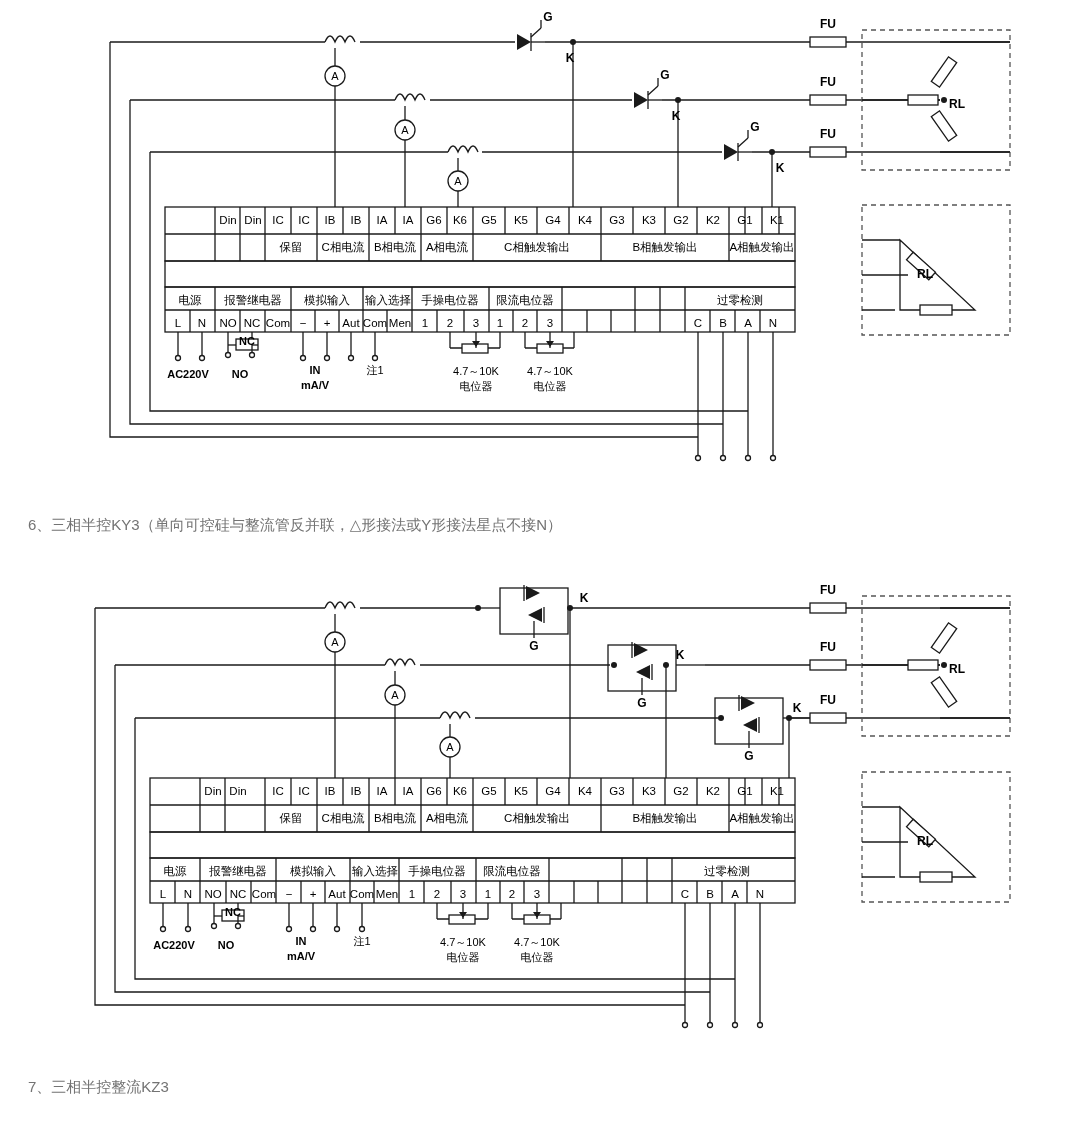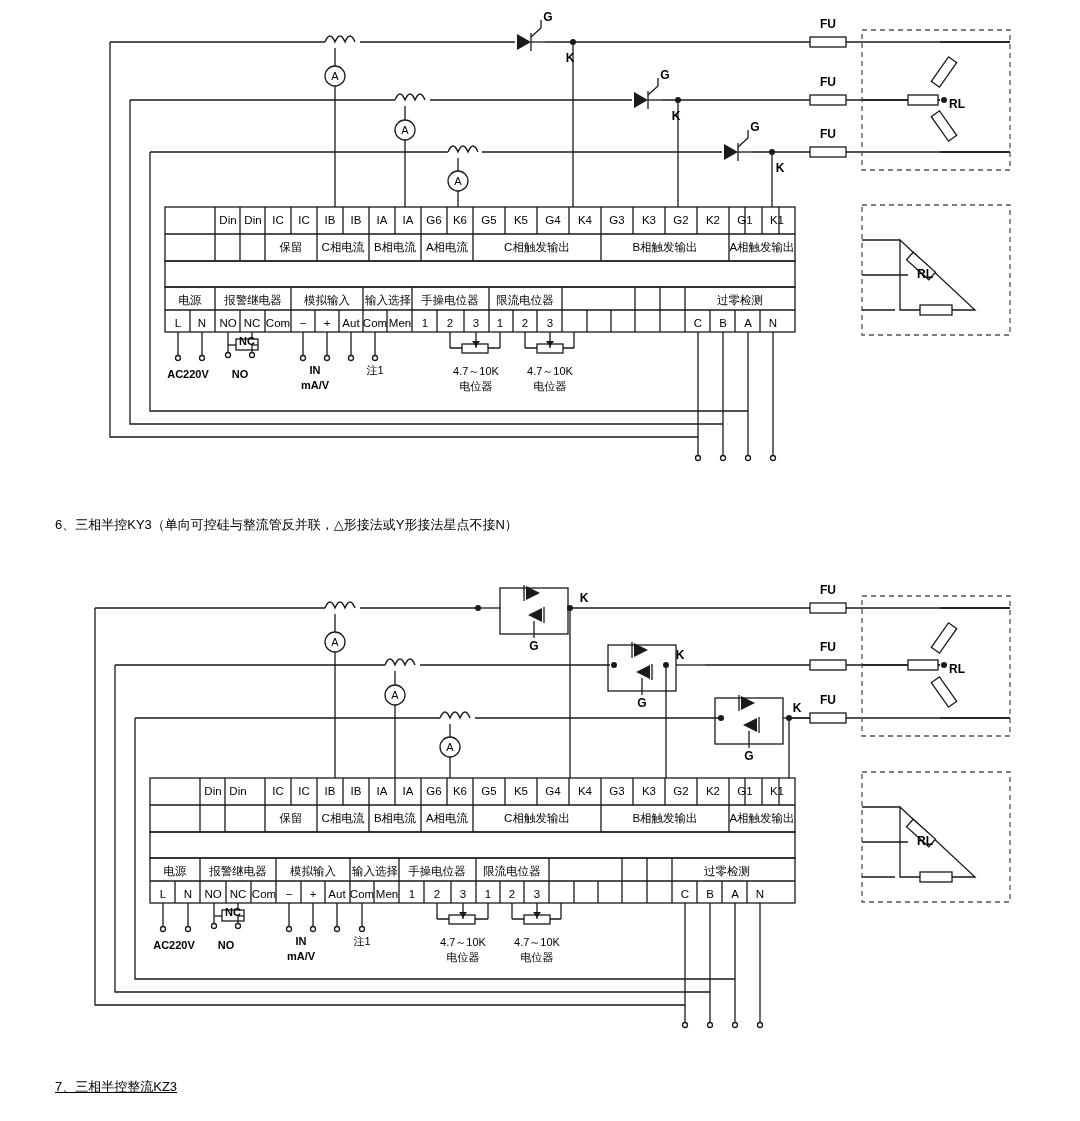--- a/index.html
+++ b/index.html
@@ -1,22 +1,22 @@
 <!DOCTYPE html>
 <html><head>
 <meta charset="utf-8">
 <style>
   html,body{margin:0;padding:0;background:#ffffff;}
   body{width:1080px;height:1121px;position:relative;font-family:"Liberation Sans","DejaVu Sans",sans-serif;color:#000;}
   .diagram{position:absolute;left:0;width:1080px;}
   #diagram-1{top:0;height:490px;}
   #diagram-2{top:560px;height:490px;}
-  .caption{position:absolute;left:28px;font-size:13px;color:#000000;white-space:nowrap;margin-left:27px;}
+  .caption{position:absolute;left:28px;font-size:15px;color:#737373;white-space:nowrap;}
   #caption-1{top:516px;}
-  #caption-2{top:1078px;text-decoration:underline;}
+  #caption-2{top:1078px;}
   svg{display:block;}
   text{font-family:"Liberation Sans","DejaVu Sans",sans-serif;fill:#000;}
 </style>
 </head>
 <body>
 
 <div class="diagram" id="diagram-1">
 <svg width="1080" height="490" viewBox="0 0 1080 490">
   <g fill="none" stroke="#1a1a1a" stroke-width="1.3">
 

